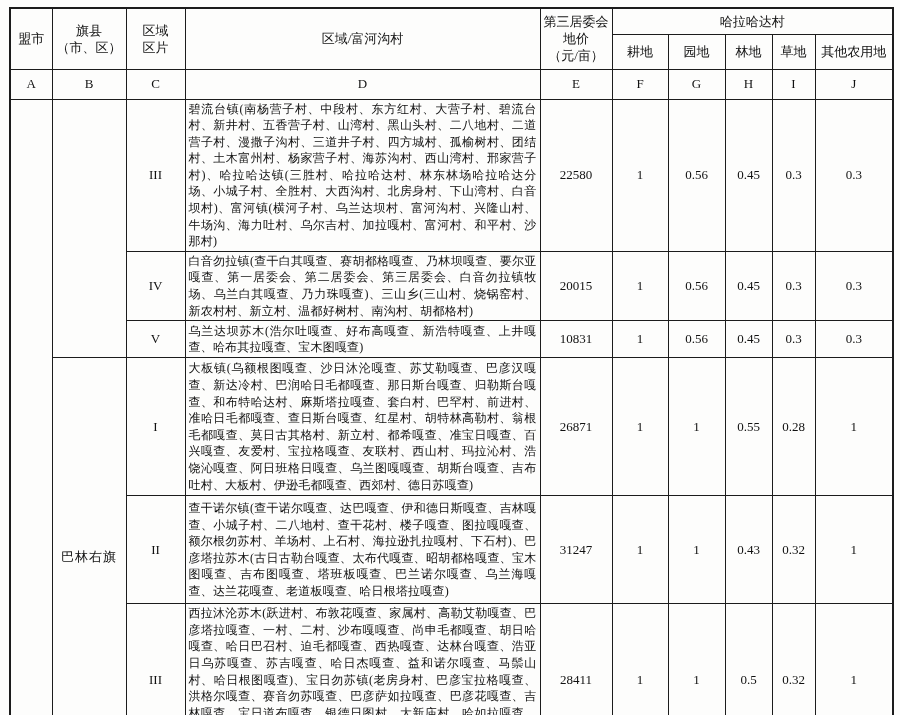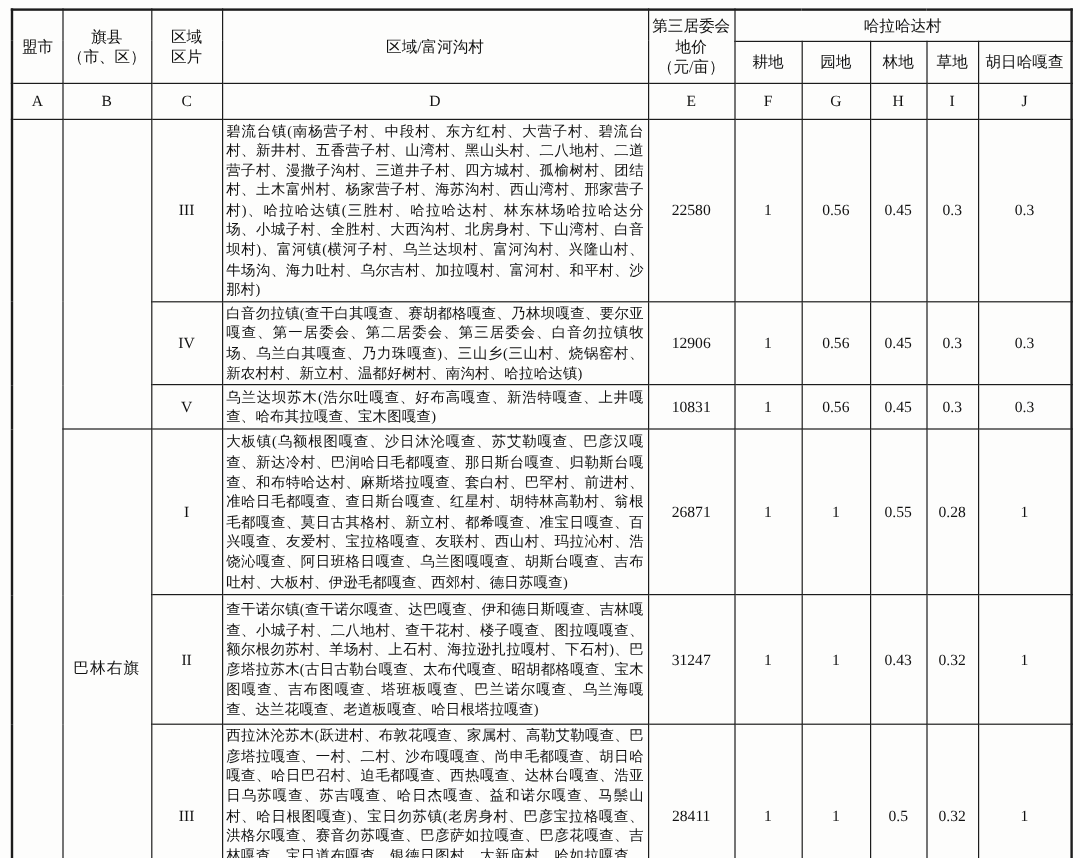--- a/index.html
+++ b/index.html
@@ -85,21 +85,21 @@
       <th class="hdr multiline" rowspan="2">第三居委会
 地价
 （元/亩）</th>
       <th class="hdr" colspan="5">哈拉哈达村</th>
     </tr>
     <tr style="height:35px">
       <th class="hdr">耕地</th>
       <th class="hdr">园地</th>
       <th class="hdr">林地</th>
       <th class="hdr">草地</th>
-      <th class="hdr">胡日哈嘎查</th>
+      <th class="hdr">其他农用地</th>
     </tr>
 
     <tr style="height:30px">
       <td class="letter">A</td>
       <td class="letter">B</td>
       <td class="letter">C</td>
       <td class="letter">D</td>
       <td class="letter">E</td>
       <td class="letter">F</td>
       <td class="letter">G</td>
@@ -115,22 +115,22 @@
       <td class="desc">碧流台镇(南杨营子村、中段村、东方红村、大营子村、碧流台村、新井村、五香营子村、山湾村、黑山头村、二八地村、二道营子村、漫撒子沟村、三道井子村、四方城村、孤榆树村、团结村、土木富州村、杨家营子村、海苏沟村、西山湾村、邢家营子村)、哈拉哈达镇(三胜村、哈拉哈达村、林东林场哈拉哈达分场、小城子村、全胜村、大西沟村、北房身村、下山湾村、白音坝村)、富河镇(横河子村、乌兰达坝村、富河沟村、兴隆山村、牛场沟、海力吐村、乌尔吉村、加拉嘎村、富河村、和平村、沙那村)</td>
       <td class="num">22580</td>
       <td class="num">1</td>
       <td class="num">0.56</td>
       <td class="num">0.45</td>
       <td class="num">0.3</td>
       <td class="num">0.3</td>
     </tr>
     <tr style="height:67px">
       <td class="zone">IV</td>
-      <td class="desc">白音勿拉镇(查干白其嘎查、赛胡都格嘎查、乃林坝嘎查、要尔亚嘎查、第一居委会、第二居委会、第三居委会、白音勿拉镇牧场、乌兰白其嘎查、乃力珠嘎查)、三山乡(三山村、烧锅窑村、新农村村、新立村、温都好树村、南沟村、哈拉哈达镇)</td>
-      <td class="num">12906</td>
+      <td class="desc">白音勿拉镇(查干白其嘎查、赛胡都格嘎查、乃林坝嘎查、要尔亚嘎查、第一居委会、第二居委会、第三居委会、白音勿拉镇牧场、乌兰白其嘎查、乃力珠嘎查)、三山乡(三山村、烧锅窑村、新农村村、新立村、温都好树村、南沟村、胡都格村)</td>
+      <td class="num">20015</td>
       <td class="num">1</td>
       <td class="num">0.56</td>
       <td class="num">0.45</td>
       <td class="num">0.3</td>
       <td class="num">0.3</td>
     </tr>
     <tr style="height:37px">
       <td class="zone">V</td>
       <td class="desc">乌兰达坝苏木(浩尔吐嘎查、好布高嘎查、新浩特嘎查、上井嘎查、哈布其拉嘎查、宝木图嘎查)</td>
       <td class="num">10831</td>

